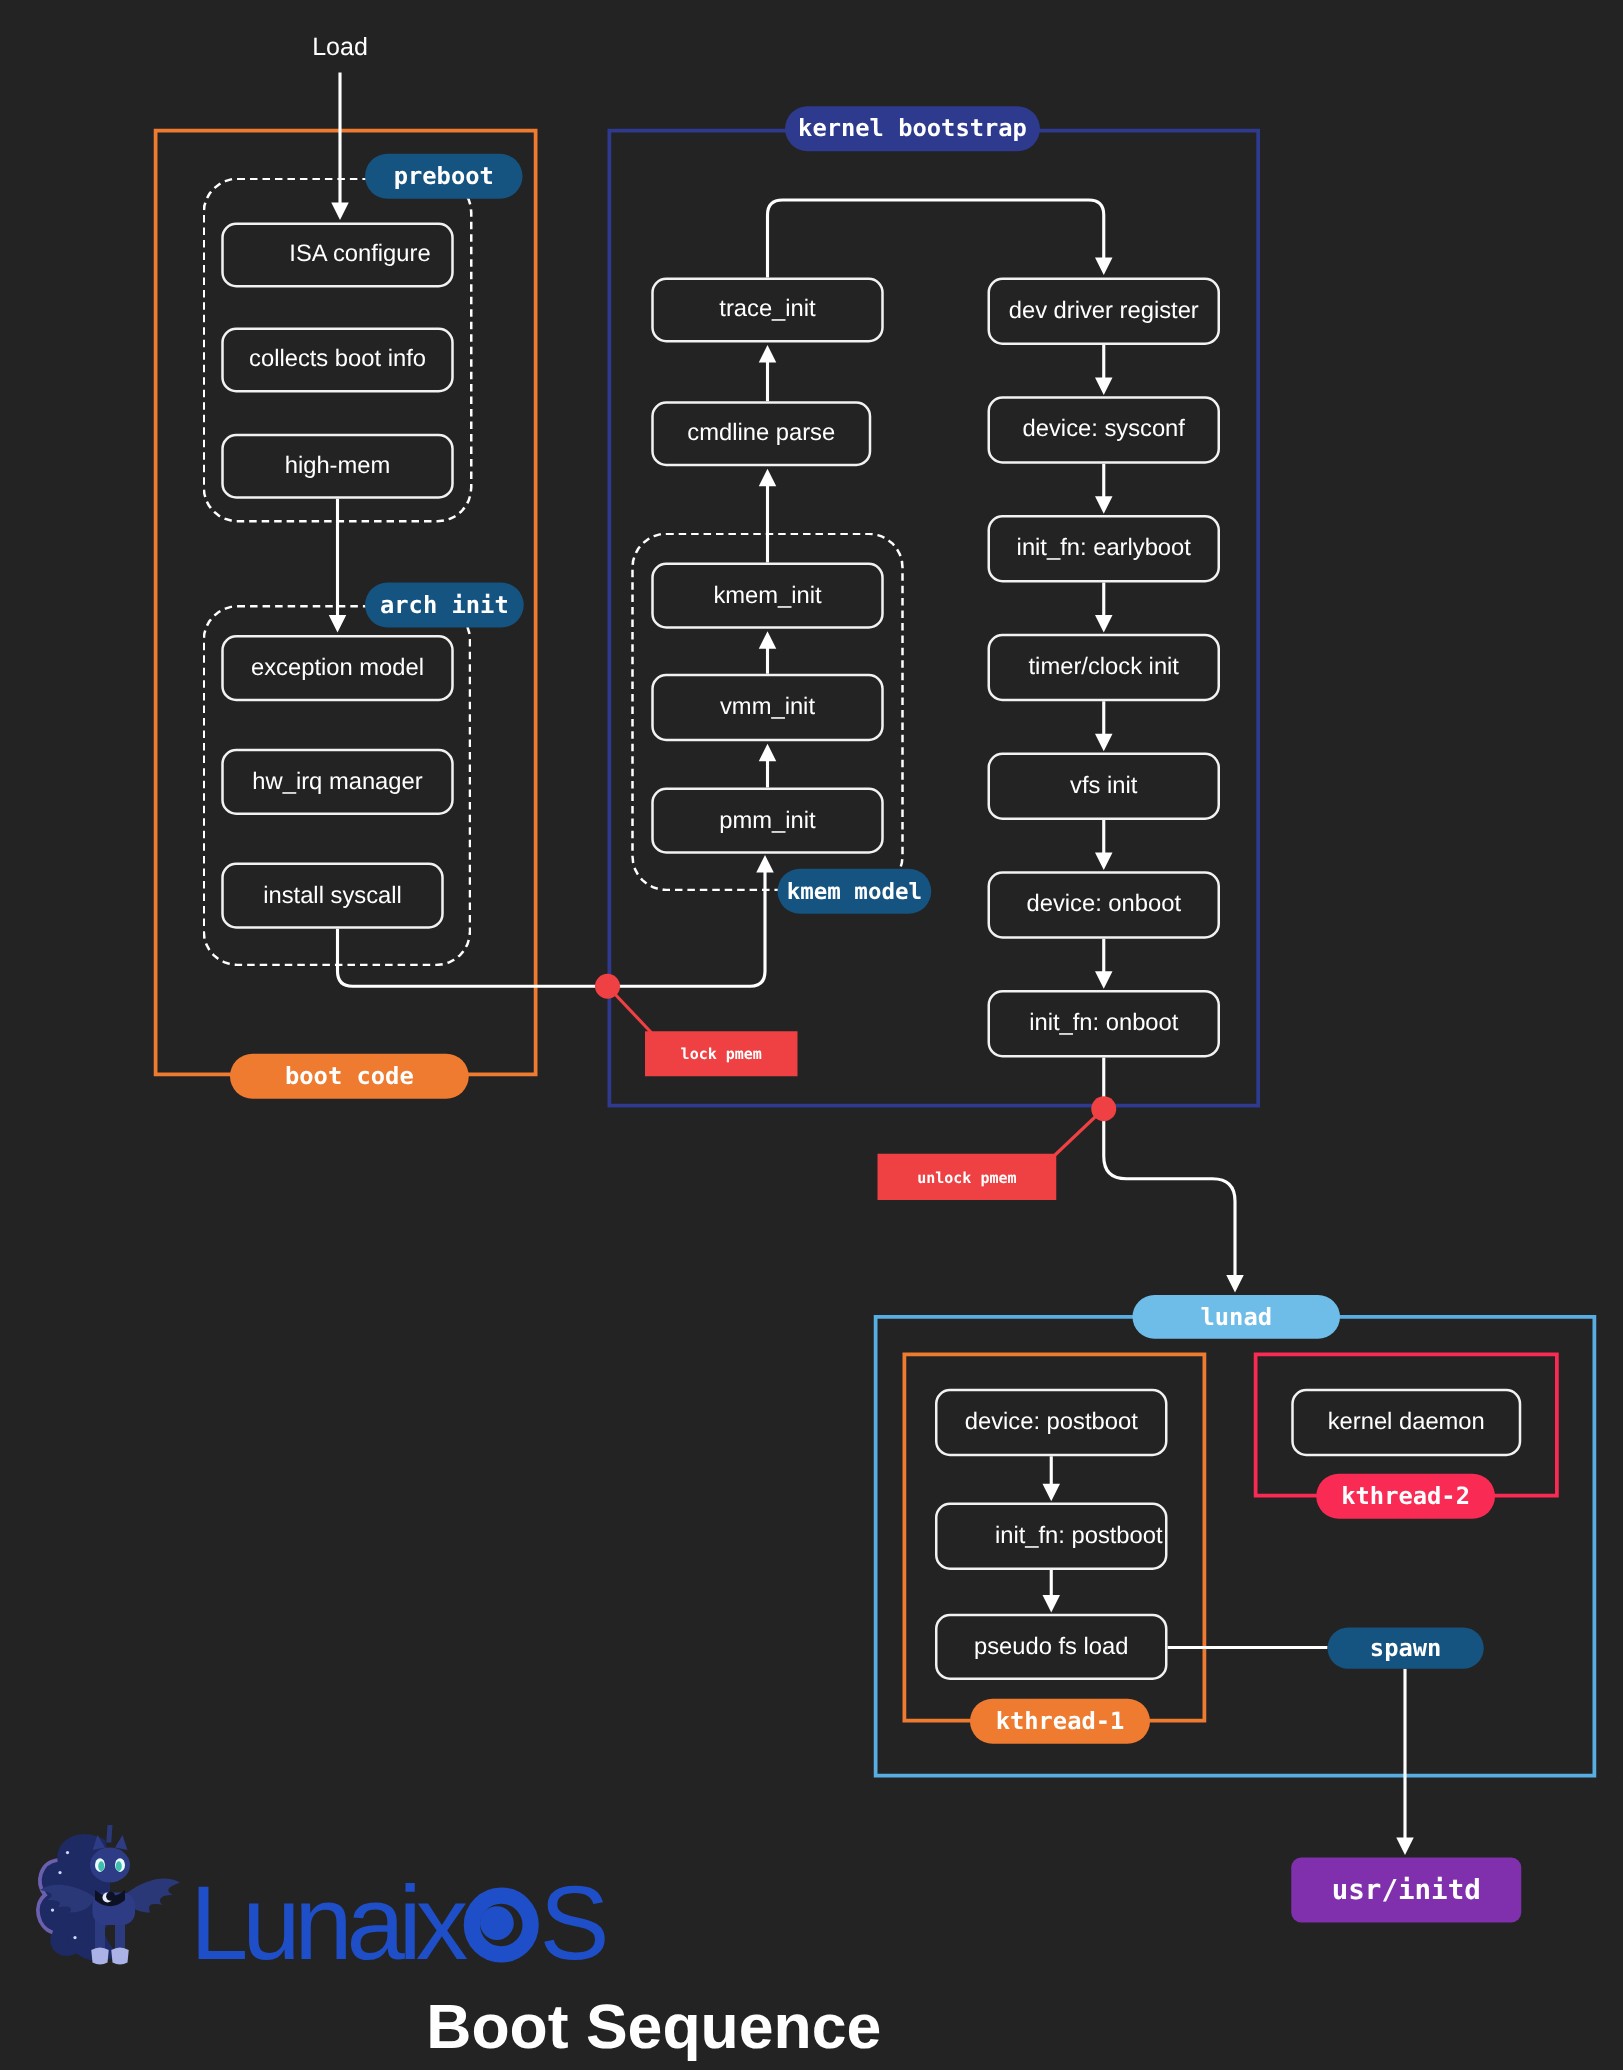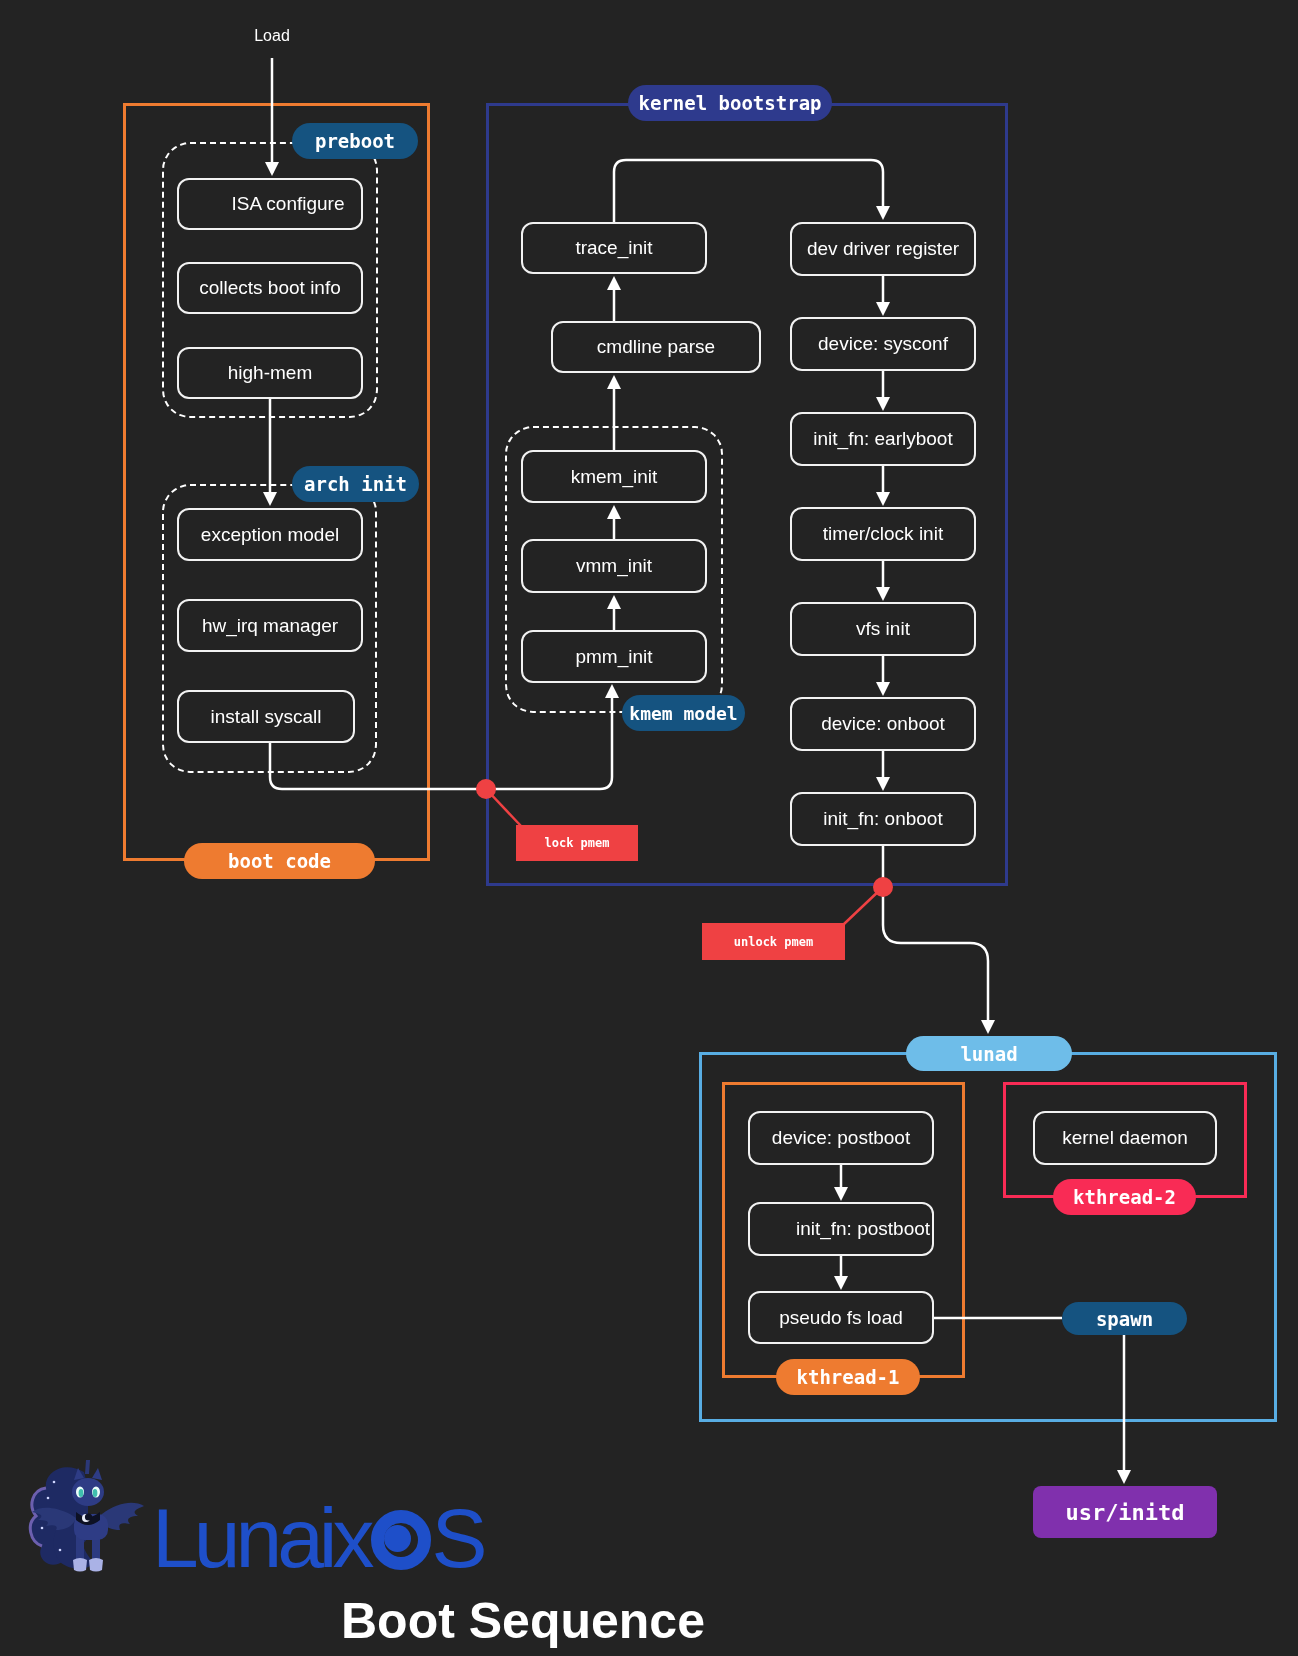--- a/index.html
+++ b/index.html
@@ -19,21 +19,21 @@
        display:flex;align-items:center;justify-content:center;white-space:nowrap;z-index:4;}
   .teal{background:#155380;}
   .navy{background:#2e3a8d;}
   .orange{background:#ee7b30;}
   .crimson{background:#f92b55;}
   .sky{background:#6ebde9;}
   .purplebox{position:absolute;box-sizing:border-box;background:#8030ad;border-radius:8px;
        color:#ffffff;font-family:"DejaVu Sans Mono", monospace;font-size:22px;font-weight:700;
        display:flex;align-items:center;justify-content:center;z-index:3;}
   .loadlbl{position:absolute;left:222px;top:27px;width:100px;text-align:center;color:#ffffff;
-       font-size:16px;z-index:3;}
+       font-size:20px;z-index:3;}
   .brand{position:absolute;left:152px;top:1496px;color:#1e4fc9;font-size:84px;letter-spacing:-5px;
        line-height:1;white-space:nowrap;z-index:3;}
   .oring{display:inline-block;box-sizing:border-box;width:60px;height:60px;border:13px solid #1e4fc9;
        border-radius:50%;vertical-align:-3px;margin:0 1px;position:relative;}
   .omoon{display:block;position:absolute;left:0px;top:2px;width:27px;height:27px;border-radius:50%;
        background:#1e4fc9;}
   .bigtitle{position:absolute;left:323px;top:1592px;width:400px;text-align:center;color:#ffffff;
        font-size:50px;font-weight:bold;z-index:3;}
 </style>
 </head>
@@ -107,21 +107,21 @@
   <div class="loadlbl">Load</div>
 
   <div class="node" style="left:177px;top:178px;width:186px;height:52px;padding-left:36px;">ISA configure</div>
   <div class="node" style="left:177px;top:262px;width:186px;height:52px;">collects boot info</div>
   <div class="node" style="left:177px;top:347px;width:186px;height:52px;">high-mem</div>
   <div class="node" style="left:177px;top:508px;width:186px;height:53px;">exception model</div>
   <div class="node" style="left:177px;top:599px;width:186px;height:53px;">hw_irq manager</div>
   <div class="node" style="left:177px;top:690px;width:178px;height:53px;">install syscall</div>
 
   <div class="node" style="left:521px;top:222px;width:186px;height:52px;">trace_init</div>
-  <div class="node" style="left:551px;top:321px;width:210px;height:52px;">cmdline parse</div>
+  <div class="node" style="left:521px;top:321px;width:176px;height:52px;">cmdline parse</div>
   <div class="node" style="left:521px;top:450px;width:186px;height:53px;">kmem_init</div>
   <div class="node" style="left:521px;top:539px;width:186px;height:54px;">vmm_init</div>
   <div class="node" style="left:521px;top:630px;width:186px;height:53px;">pmm_init</div>
 
   <div class="node" style="left:790px;top:222px;width:186px;height:54px;">dev driver register</div>
   <div class="node" style="left:790px;top:317px;width:186px;height:54px;">device: sysconf</div>
   <div class="node" style="left:790px;top:412px;width:186px;height:54px;">init_fn: earlyboot</div>
   <div class="node" style="left:790px;top:507px;width:186px;height:54px;">timer/clock init</div>
   <div class="node" style="left:790px;top:602px;width:186px;height:54px;">vfs init</div>
   <div class="node" style="left:790px;top:697px;width:186px;height:54px;">device: onboot</div>

